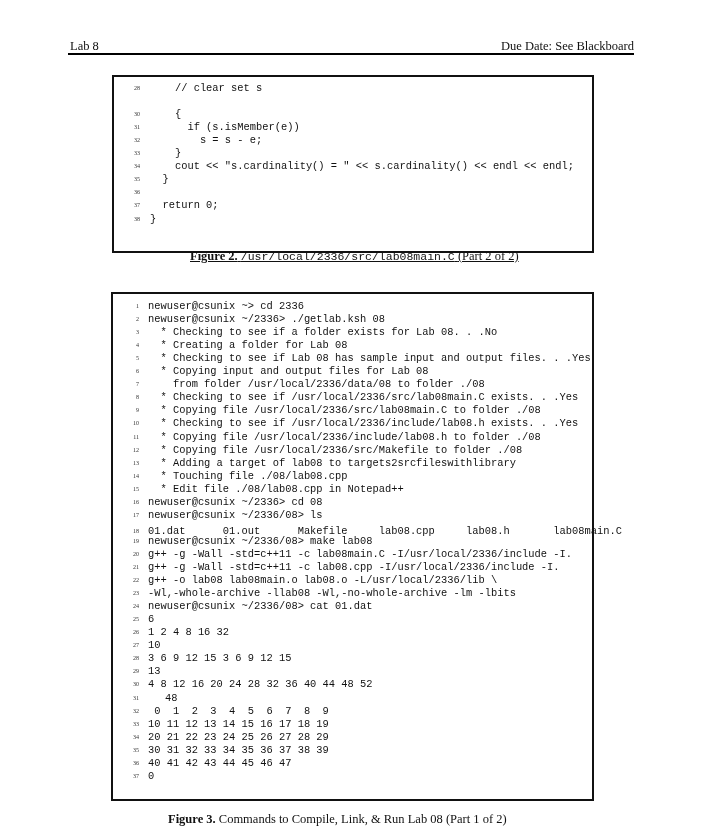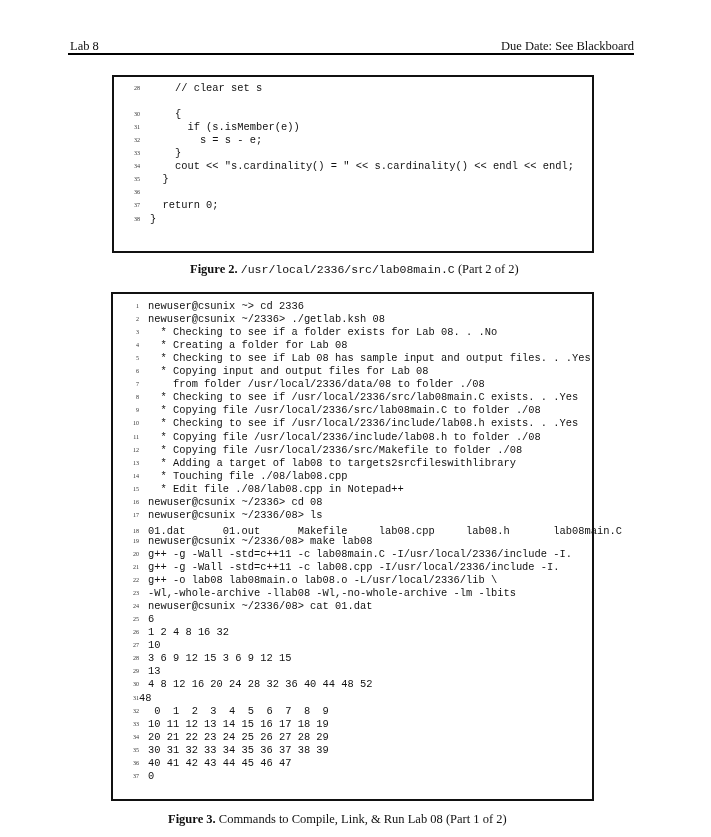--- a/index.html
+++ b/index.html
@@ -32,21 +32,21 @@
     <div class="line mono" style="top: 44.15px; width: 100%;"><span class="ln">31</span><span class="code" style="left: 36px;">      if (s.isMember(e))</span></div>
     <div class="line mono" style="top: 57.2px; width: 100%;"><span class="ln">32</span><span class="code" style="left: 36px;">        s = s - e;</span></div>
     <div class="line mono" style="top: 70.25px; width: 100%;"><span class="ln">33</span><span class="code" style="left: 36px;">    }</span></div>
     <div class="line mono" style="top: 83.3px; width: 100%;"><span class="ln">34</span><span class="code" style="left: 36px;">    cout &lt;&lt; "s.cardinality() = " &lt;&lt; s.cardinality() &lt;&lt; endl &lt;&lt; endl;</span></div>
     <div class="line mono" style="top: 96.35px; width: 100%;"><span class="ln">35</span><span class="code" style="left: 36px;">  }</span></div>
     <div class="line mono" style="top: 109.4px; width: 100%;"><span class="ln">36</span><span class="code" style="left: 36px;"></span></div>
     <div class="line mono" style="top: 122.45px; width: 100%;"><span class="ln">37</span><span class="code" style="left: 36px;">  return 0;</span></div>
     <div class="line mono" style="top: 135.5px; width: 100%;"><span class="ln">38</span><span class="code" style="left: 36px;">}</span></div>
   </div>
 
-<div class="caption serif" style="left:190px; top:262px;"><b>Figure 2.</b> <span class="mono" style="font-size:11.5px;">/usr/local/2336/src/lab08main.C</span> <span>(Part 2 of 2)</span></div>
+<div class="caption serif" style="left:190px; top:249px;text-decoration:underline;"><b>Figure 2.</b> <span class="mono" style="font-size:11.5px;">/usr/local/2336/src/lab08main.C</span> <span>(Part 2 of 2)</span></div>
 
 <div id="box2" class="box">
     <div class="line mono" style="top: 6px; width: 100%;"><span class="ln">1</span><span class="code" style="left: 35px;">newuser@csunix ~&gt; cd 2336</span></div>
     <div class="line mono" style="top: 19.05px; width: 100%;"><span class="ln">2</span><span class="code" style="left: 35px;">newuser@csunix ~/2336&gt; ./getlab.ksh 08</span></div>
     <div class="line mono" style="top: 32.1px; width: 100%;"><span class="ln">3</span><span class="code" style="left: 35px;">  * Checking to see if a folder exists for Lab 08. . .No</span></div>
     <div class="line mono" style="top: 45.15px; width: 100%;"><span class="ln">4</span><span class="code" style="left: 35px;">  * Creating a folder for Lab 08</span></div>
     <div class="line mono" style="top: 58.2px; width: 100%;"><span class="ln">5</span><span class="code" style="left: 35px;">  * Checking to see if Lab 08 has sample input and output files. . .Yes</span></div>
     <div class="line mono" style="top: 71.25px; width: 100%;"><span class="ln">6</span><span class="code" style="left: 35px;">  * Copying input and output files for Lab 08</span></div>
     <div class="line mono" style="top: 84.3px; width: 100%;"><span class="ln">7</span><span class="code" style="left: 35px;">    from folder /usr/local/2336/data/08 to folder ./08</span></div>
     <div class="line mono" style="top: 97.35px; width: 100%;"><span class="ln">8</span><span class="code" style="left: 35px;">  * Checking to see if /usr/local/2336/src/lab08main.C exists. . .Yes</span></div>
@@ -65,21 +65,21 @@
     <div class="line mono" style="top: 267px; width: 100%;"><span class="ln">21</span><span class="code" style="left: 35px;">g++ -g -Wall -std=c++11 -c lab08.cpp -I/usr/local/2336/include -I.</span></div>
     <div class="line mono" style="top: 280.05px; width: 100%;"><span class="ln">22</span><span class="code" style="left: 35px;">g++ -o lab08 lab08main.o lab08.o -L/usr/local/2336/lib \</span></div>
     <div class="line mono" style="top: 293.1px; width: 100%;"><span class="ln">23</span><span class="code" style="left: 35px;">-Wl,-whole-archive -llab08 -Wl,-no-whole-archive -lm -lbits</span></div>
     <div class="line mono" style="top: 306.15px; width: 100%;"><span class="ln">24</span><span class="code" style="left: 35px;">newuser@csunix ~/2336/08&gt; cat 01.dat</span></div>
     <div class="line mono" style="top: 319.2px; width: 100%;"><span class="ln">25</span><span class="code" style="left: 35px;">6</span></div>
     <div class="line mono" style="top: 332.25px; width: 100%;"><span class="ln">26</span><span class="code" style="left: 35px;">1 2 4 8 16 32</span></div>
     <div class="line mono" style="top: 345.3px; width: 100%;"><span class="ln">27</span><span class="code" style="left: 35px;">10</span></div>
     <div class="line mono" style="top: 358.35px; width: 100%;"><span class="ln">28</span><span class="code" style="left: 35px;">3 6 9 12 15 3 6 9 12 15</span></div>
     <div class="line mono" style="top: 371.4px; width: 100%;"><span class="ln">29</span><span class="code" style="left: 35px;">13</span></div>
     <div class="line mono" style="top: 384.45px; width: 100%;"><span class="ln">30</span><span class="code" style="left: 35px;">4 8 12 16 20 24 28 32 36 40 44 48 52</span></div>
-    <div class="line mono" style="top: 397.5px; width: 100%;"><span class="ln">31</span><span class="code" style="left: 26px;">48</span></div>
+    <div class="line mono" style="top: 397.5px; width: 100%;"><span class="ln">31</span><span class="code" style="left: 52px;">48</span></div>
     <div class="line mono" style="top: 410.55px; width: 100%;"><span class="ln">32</span><span class="code" style="left: 35px;"> 0  1  2  3  4  5  6  7  8  9</span></div>
     <div class="line mono" style="top: 423.6px; width: 100%;"><span class="ln">33</span><span class="code" style="left: 35px;">10 11 12 13 14 15 16 17 18 19</span></div>
     <div class="line mono" style="top: 436.65px; width: 100%;"><span class="ln">34</span><span class="code" style="left: 35px;">20 21 22 23 24 25 26 27 28 29</span></div>
     <div class="line mono" style="top: 449.7px; width: 100%;"><span class="ln">35</span><span class="code" style="left: 35px;">30 31 32 33 34 35 36 37 38 39</span></div>
     <div class="line mono" style="top: 462.75px; width: 100%;"><span class="ln">36</span><span class="code" style="left: 35px;">40 41 42 43 44 45 46 47</span></div>
     <div class="line mono" style="top: 475.8px; width: 100%;"><span class="ln">37</span><span class="code" style="left: 35px;">0</span></div>
   </div>
 
 <div class="caption serif" style="left:168px; top:812px;"><b>Figure 3.</b> <span>Commands to Compile, Link, &amp; Run Lab 08 (Part 1 of 2)</span></div>
 

